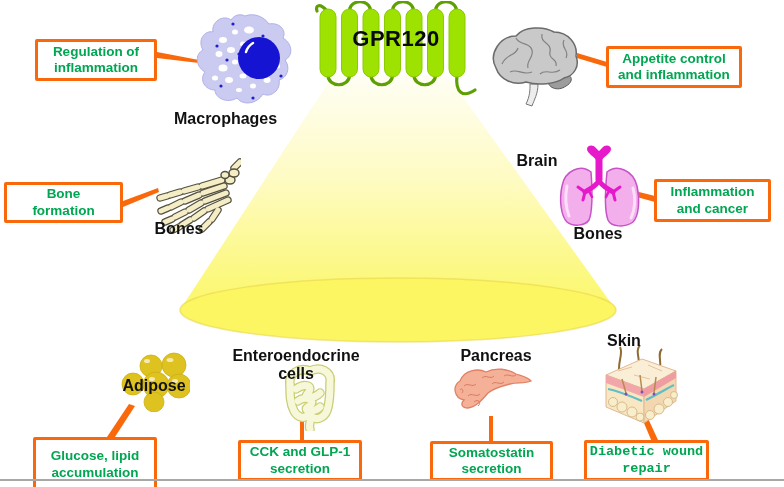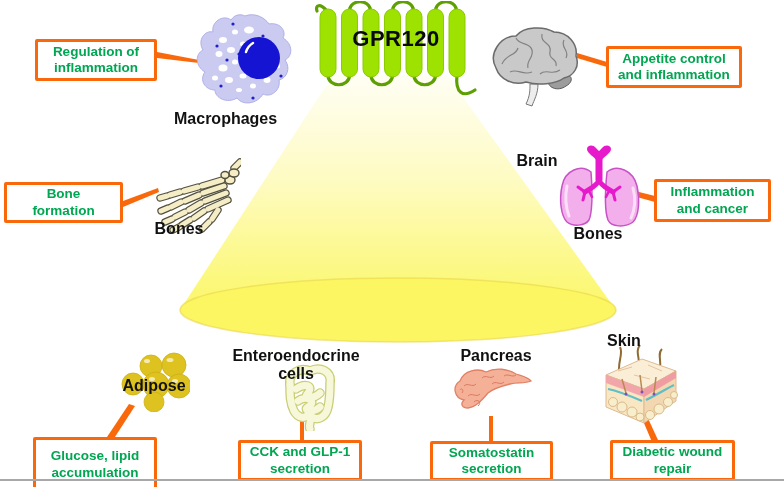--- a/index.html
+++ b/index.html
@@ -303,19 +303,19 @@
     <span>accumulation</span>
   </div>
   <div class="callout" style="left:238px;top:440px;width:124px;height:41px;">
     <span>CCK and GLP-1</span>
     <span>secretion</span>
   </div>
   <div class="callout" style="left:430px;top:441px;width:123px;height:40px;">
     <span>Somatostatin</span>
     <span>secretion</span>
   </div>
-  <div class="callout" style="left:610px;top:440px;width:125px;height:41px;">
+  <div class="callout" style="left:584px;top:440px;width:125px;height:41px;font-family:Liberation Mono, monospace;">
     <span>Diabetic wound</span>
     <span>repair</span>
   </div>
 
   <div class="bottom-rule"></div>
 </div>
 
 </body></html>

